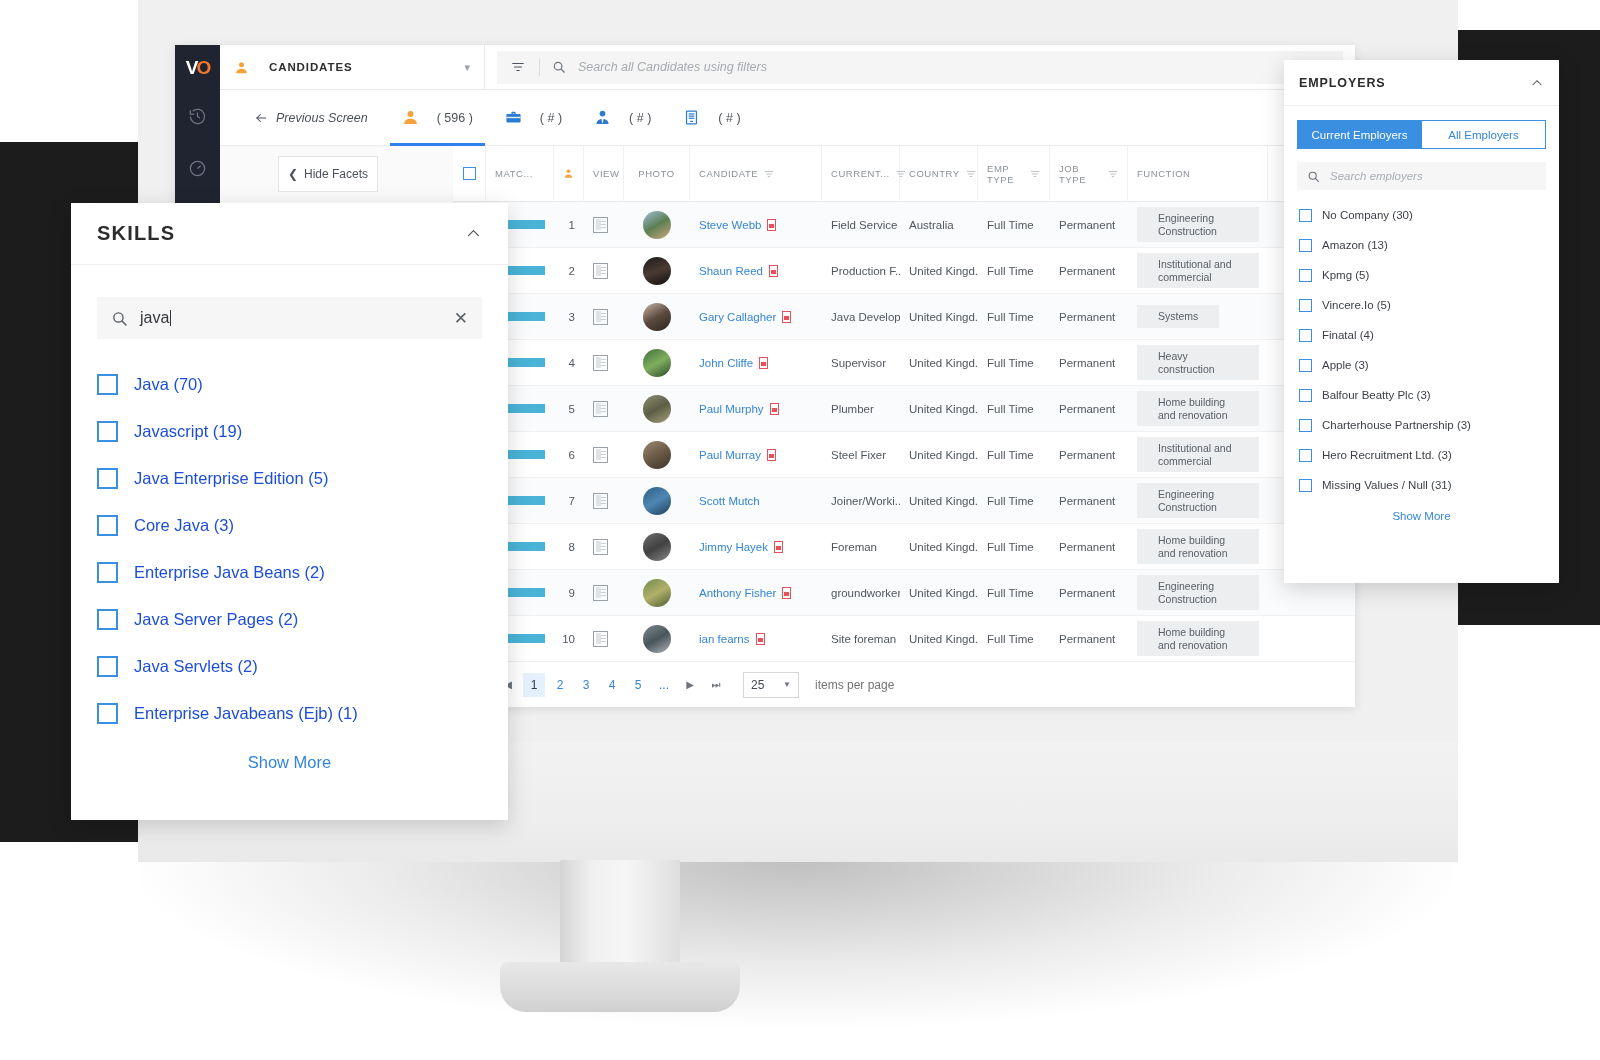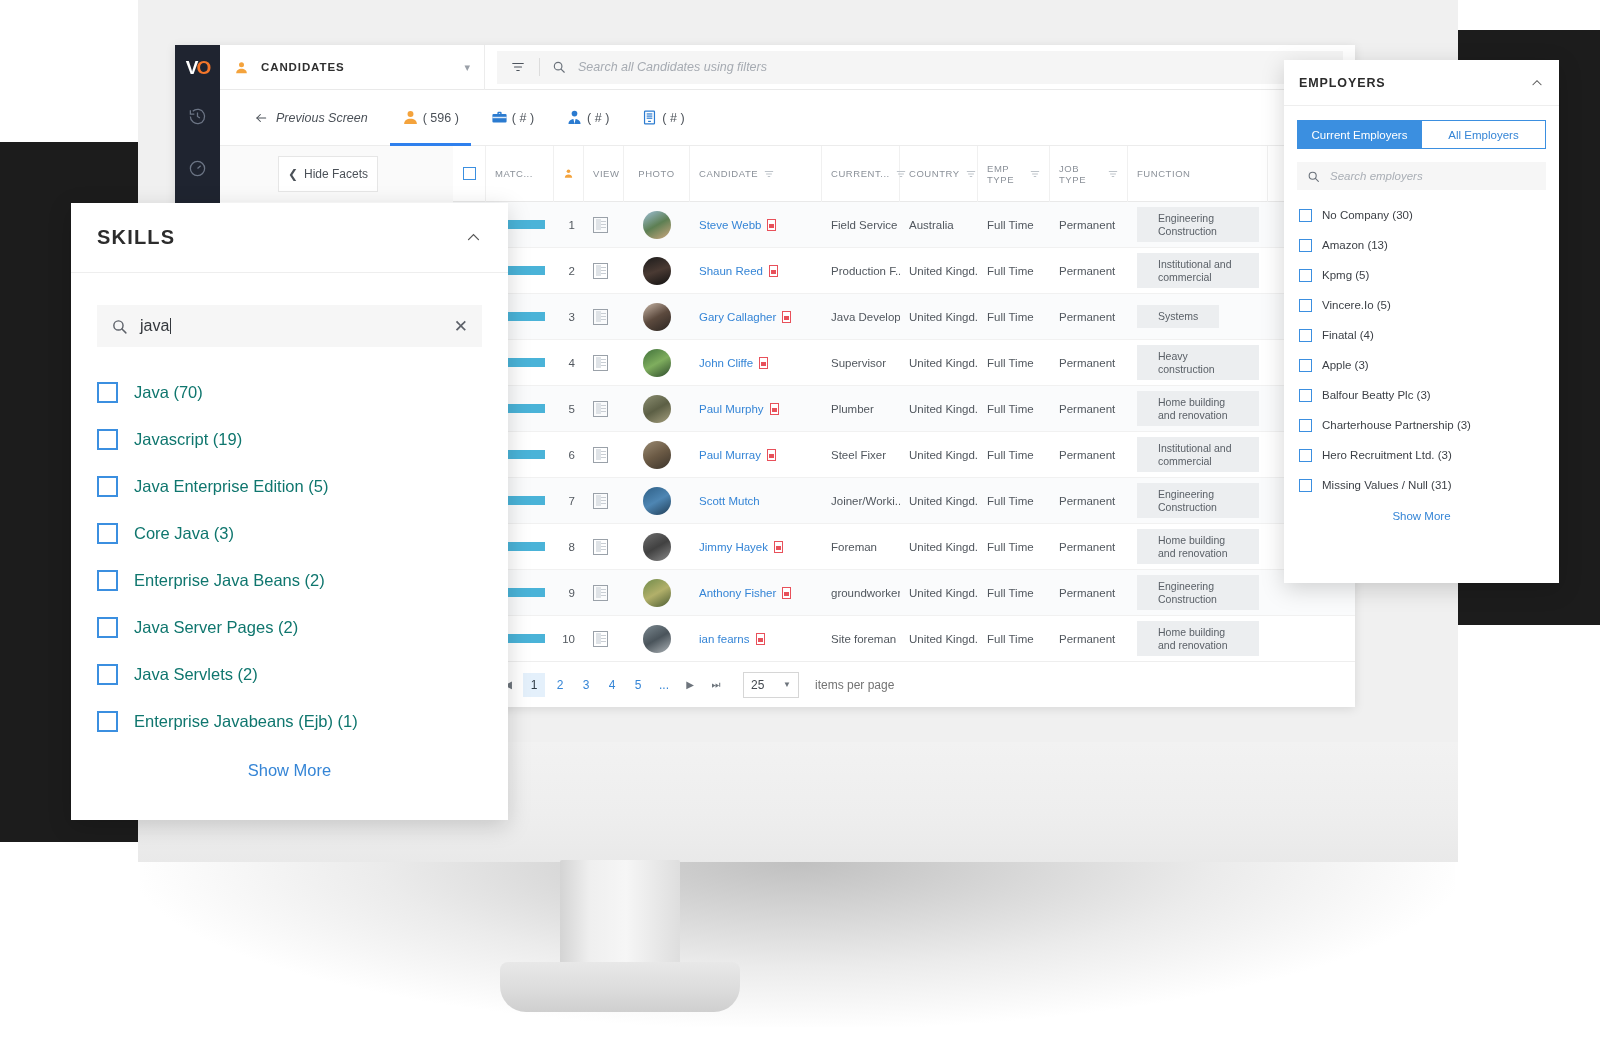--- a/index.html
+++ b/index.html
@@ -35,36 +35,36 @@
   #rail { position:absolute; left:0; top:0; width:45px; height:662px; background:#1f2430; }
   .rail-logo { height:45px; display:flex; align-items:center; justify-content:center;
      font-size:19px; font-weight:700; letter-spacing:-2px; color:#fff; }
   .rail-logo .o { color:#f4762a; }
   .rail-ico { height:52px; display:flex; align-items:center; justify-content:center; color:#6c7585; }
   .rail-ico svg { width:19px; height:19px; }
 
   
   #topbar { position:absolute; left:45px; top:0; right:0; height:45px; background:#fff;
      border-bottom:1px solid #e9e9e9; display:flex; align-items:center; }
-  .module-sel { display:flex; align-items:center; width:265px; height:45px; padding:0 14px; gap:12px;
+  .module-sel { display:flex; align-items:center; width:265px; height:45px; padding:0 14px; gap:20px;
      border-right:1px solid #ececec; }
   .mod-label { font-size:11.5px; letter-spacing:.9px; color:#2f2f2f; font-weight:600; flex:1; }
   .chev { color:#9aa0a8; font-size:11px; }
   .search-wrap { flex:1; height:33px; margin:0 12px; background:#f5f5f5; display:flex; align-items:center; gap:0px; }
   .s-filter { width:42px; display:flex; align-items:center; justify-content:center; color:#4c535c; }
   .s-div { width:1px; height:18px; background:#dcdcdc; }
   .s-mag { width:38px; display:flex; align-items:center; justify-content:center; color:#6a717a; }
   .s-input { flex:1; font-size:12.5px; font-style:italic; color:#a6abb2; }
 
   
   #tabsrow { position:absolute; left:45px; top:45px; right:0; height:56px; background:#fff;
      border-bottom:1px solid #ececec; display:flex; align-items:center; padding-left:16px; }
   .prev-screen { display:flex; align-items:center; gap:8px; font-size:12.5px; color:#4b5158;
      padding:0 18px; height:56px;font-style:italic; }
-  .tab { position:relative; display:flex; align-items:center; gap:4px; height:56px; padding:0 16px;
+  .tab { position:relative; display:flex; align-items:center; gap:18px; height:56px; padding:0 16px;
      font-size:12.5px; color:#4b5158; }
   .tab.active::after { content:""; position:absolute; left:4px; right:4px; bottom:0; height:3px; background:#2f80ed; }
   .tab .ic { display:flex; align-items:center; }
 
   
   #facetbar { position:absolute; left:45px; top:101px; right:0; height:56px; background:#fafafa; }
   #hide-facets { position:absolute; left:58px; top:10px; width:100px; height:36px; background:#fff;
      border:1px solid #e6e6e6; display:flex; align-items:center; justify-content:center; gap:6px;
      font-size:12px; color:#4b5158; }
 
@@ -109,32 +109,32 @@
 
   
   .panel { position:absolute; background:#fff; box-shadow:0 6px 22px rgba(0,0,0,.17);margin-left:31px; }
   .pan-head { display:flex; align-items:center; justify-content:space-between;
      border-bottom:1px solid #eee; }
   .pan-title { font-weight:600; color:#2c2c2c; }
   .caret { color:#555; font-size:14px; }
 
   
   #skills { left:40px; top:203px; width:437px; height:617px; }
-  #skills .pan-head { height:70px; padding:0 26px; }
+  #skills .pan-head { height:62px; padding:0 26px; }
   #skills .pan-title { font-size:20px; letter-spacing:1.2px; }
   .sk-search { margin:32px 26px 0; height:42px; background:#f6f6f6; display:flex; align-items:center;
      padding:0 14px; gap:12px; }
   .sk-search .val { flex:1; font-size:16px; color:#34383d; }
   .sk-search .val::after{content:"";display:inline-block;width:1px;height:16px;background:#34383d;
      vertical-align:-3px;margin-left:1px;}
   .sk-x { color:#5d6169; font-size:17px; }
   .sk-list { margin-top:22px; }
   .sk-item { display:flex; align-items:center; gap:16px; padding:0 26px; height:47px; }
   .sk-box { width:21px; height:21px; border:2px solid #3b8fe0; background:#fff; flex:none; }
-  .sk-lab { font-size:16.5px; color:#0f766e; }
+  .sk-lab { font-size:16.5px; color:#1d4ed8; }
   .show-more { text-align:center; color:#3585d6; font-size:16.5px; margin-top:16px; }
 
   
   #employers { left:1253px; top:60px; width:275px; height:523px; }
   #employers .pan-head { height:46px; padding:0 15px; }
   #employers .pan-title { font-size:12.5px; letter-spacing:.9px; }
   .emp-tabs { display:flex; margin:14px 13px 0; height:29px; }
   .emp-tab { flex:1; display:flex; align-items:center; justify-content:center; font-size:11.5px;
      border:1px solid #3b8fe0; }
   .emp-tab.active { background:#3b8fe0; color:#fff; }

